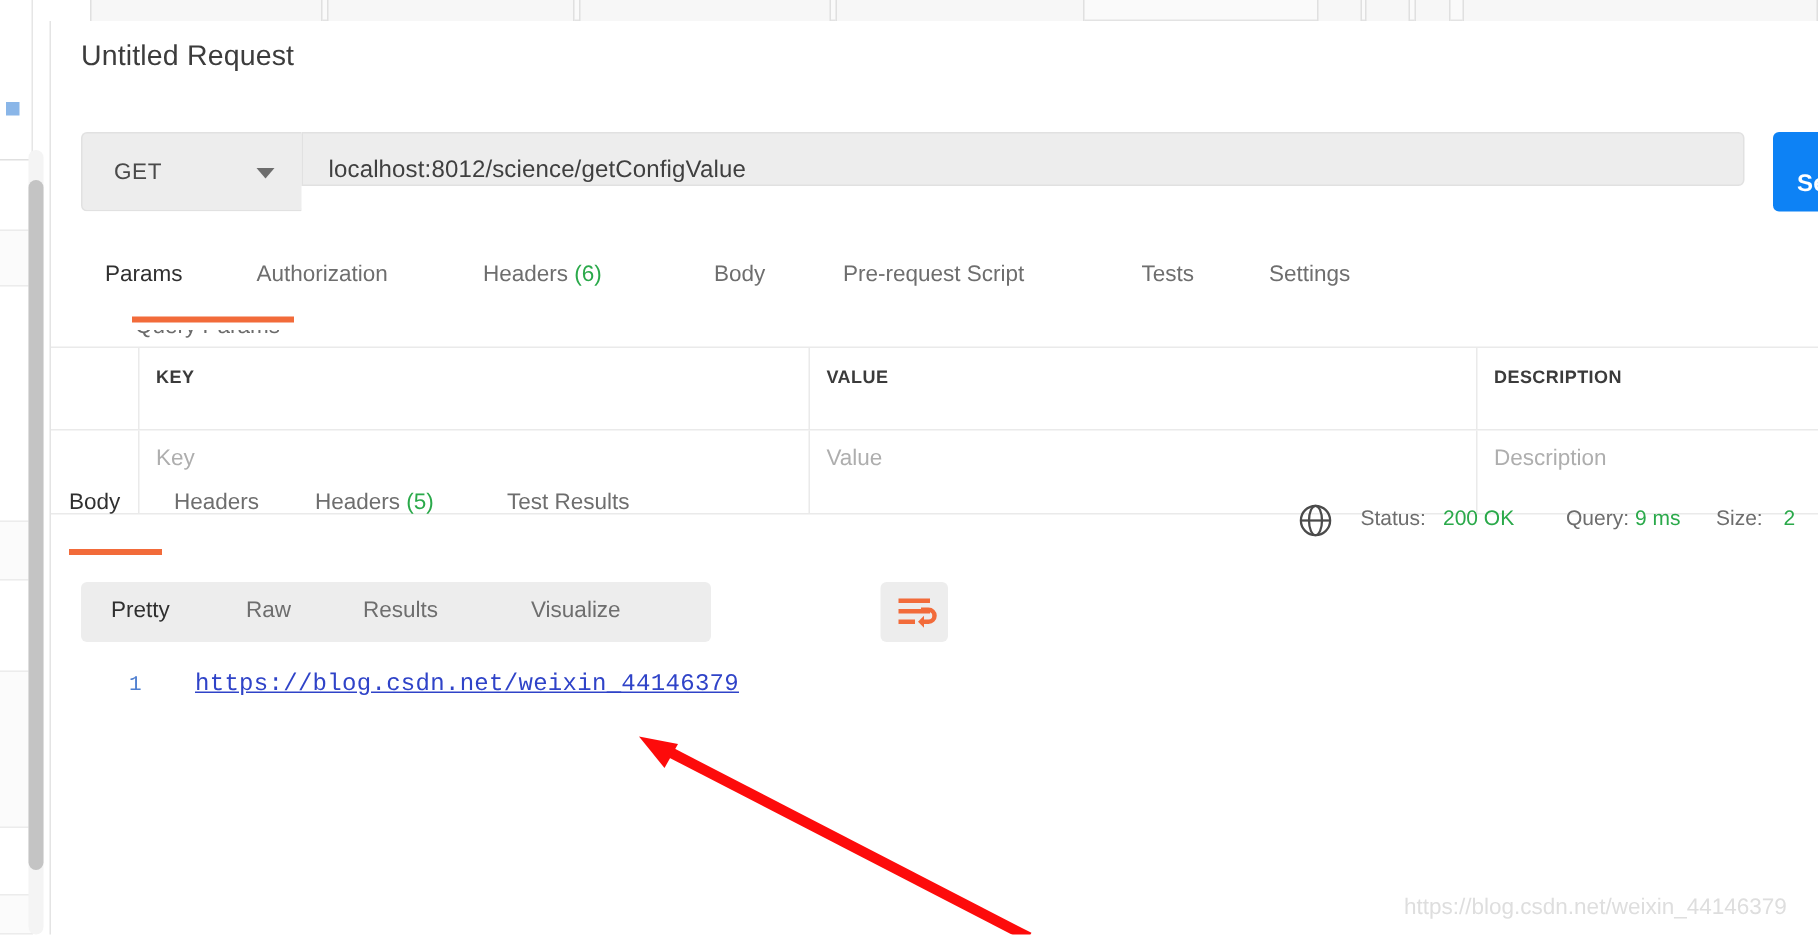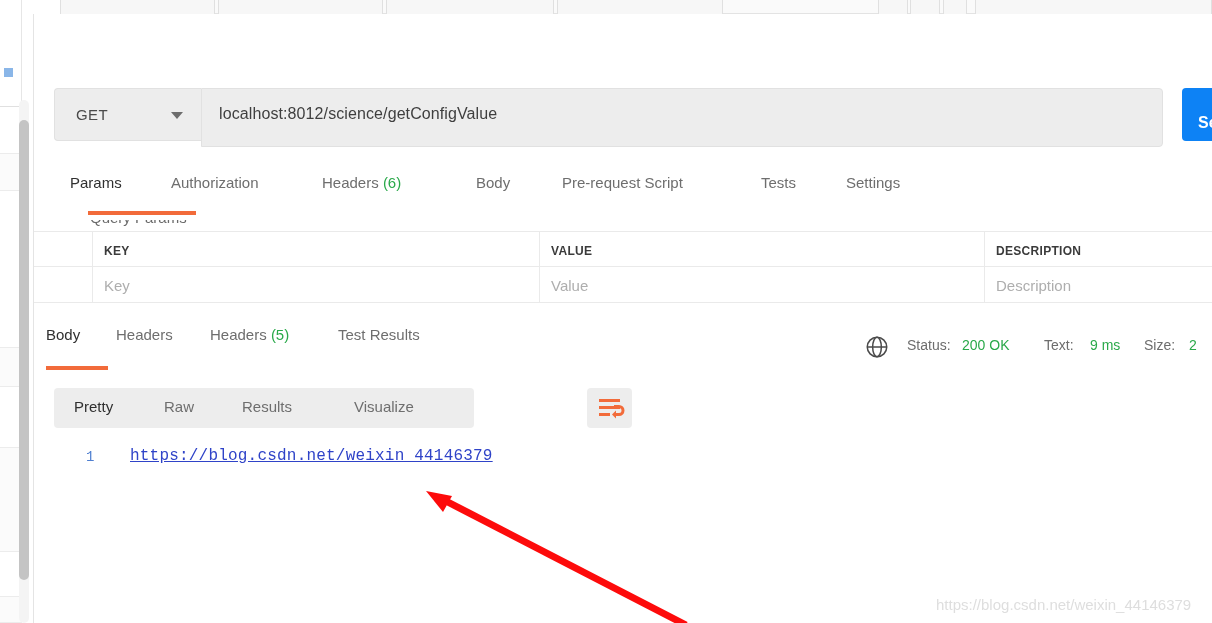--- a/index.html
+++ b/index.html
@@ -61,21 +61,21 @@
     position: absolute; left: 21px; top: 17px;
     font-size: 15px; color: #4a4a4a; letter-spacing: .4px;
   }
   .caret {
     position: absolute; right: 18px; top: 23px;
     width: 0; height: 0;
     border-left: 6px solid transparent; border-right: 6px solid transparent;
     border-top: 7px solid #6d6d6d;
   }
   .url-input {
-    position: absolute; left: 147px; top: 0; width: 962px; height: 59px;
+    position: absolute; left: 147px; top: 0; width: 962px; height: 36px;
     background: #ededed; border: 1px solid #e1e1e1;
     border-radius: 0 4px 4px 0;
   }
   .url-text {
     position: absolute; left: 17px; top: 16px;
     font-size: 16px; color: #3f3f3f; letter-spacing: .1px;
   }
   .send-button {
     position: absolute; left: 1128px; top: 0; width: 96px; height: 53px;
     background: #0d82f5; border-radius: 4px;
@@ -101,21 +101,21 @@
     width: 108px; height: 4px; background: #f26b3a;
   }
   .query-params-clipped {
     position: absolute; left: 38px; top: 35px;
     font-size: 15px; color: #6b6b6b; white-space: nowrap;
     clip-path: inset(11px 0 0 0);
   }
 
   
   .params-table { position: absolute; left: 0; top: 217px; width: 1179px; }
-  .tbl-row { position: relative; height: 36px; width: 1179px; }
+  .tbl-row { position: relative; height: 56px; width: 1179px; }
   .tbl-head { border-top: 1px solid #eaeaea; border-bottom: 1px solid #eaeaea; }
   .tbl-body { border-bottom: 1px solid #eaeaea; }
   .tbl-checkcol {
     position: absolute; left: 0; top: 0; width: 59px; height: 100%;
     border-right: 1px solid #eaeaea;
   }
   .tbl-cell { position: absolute; top: 0; height: 100%; border-right: 1px solid #eaeaea; }
   .th-text {
     position: absolute; left: 11px; top: 12px;
     font-size: 12px; font-weight: bold; color: #3b3b3b; letter-spacing: .3px;
@@ -212,20 +212,21 @@
   <div class="bg-left-panel"></div>
   <div class="bg-blue-dot"></div>
   <div class="bg-left-tile" style="top:153px;height:38px;"></div>
   <div class="bg-left-tile" style="top:347px;height:40px;"></div>
   <div class="bg-left-tile" style="top:447px;height:105px;"></div>
   <div class="bg-left-tile" style="top:596px;height:27px;"></div>
 </div>
 
 <div class="app-panel">
 
+  <div class="request-title">Untitled Request</div>
 
   <div class="url-bar">
     <div class="method-select">
       <span class="method-label">GET</span>
       <span class="caret"></span>
     </div>
     <div class="url-input">
       <span class="url-text">localhost:8012/science/getConfigValue</span>
     </div>
     <button class="send-button">Send</button>
@@ -280,21 +281,21 @@
     <span class="globe-icon">
       <svg width="26" height="26" viewBox="0 0 24 24" fill="none" stroke="#4b4b4b" stroke-width="1.4">
         <circle cx="12" cy="12" r="9"></circle>
         <ellipse cx="12" cy="12" rx="4" ry="9"></ellipse>
         <line x1="3" y1="12" x2="21" y2="12"></line>
       </svg>
     </span>
 
     <span class="resp-meta" style="left:873px;">Status:</span>
     <span class="resp-meta meta-val" style="left:928px;">200 OK</span>
-    <span class="resp-meta" style="left:1010px;">Text:</span>
+    <span class="resp-meta" style="left:1010px;">Query:</span>
     <span class="resp-meta meta-val" style="left:1056px;">9 ms</span>
     <span class="resp-meta" style="left:1110px;">Size:</span>
     <span class="resp-meta meta-val" style="left:1155px;">2</span>
   </div>
 
   <div class="body-toolbar">
     <div class="seg-group">
       <div class="seg active" style="left:20px;"><span>Pretty</span></div>
       <div class="seg" style="left:110px;"><span>Raw</span></div>
       <div class="seg" style="left:188px;"><span>Results</span></div>

